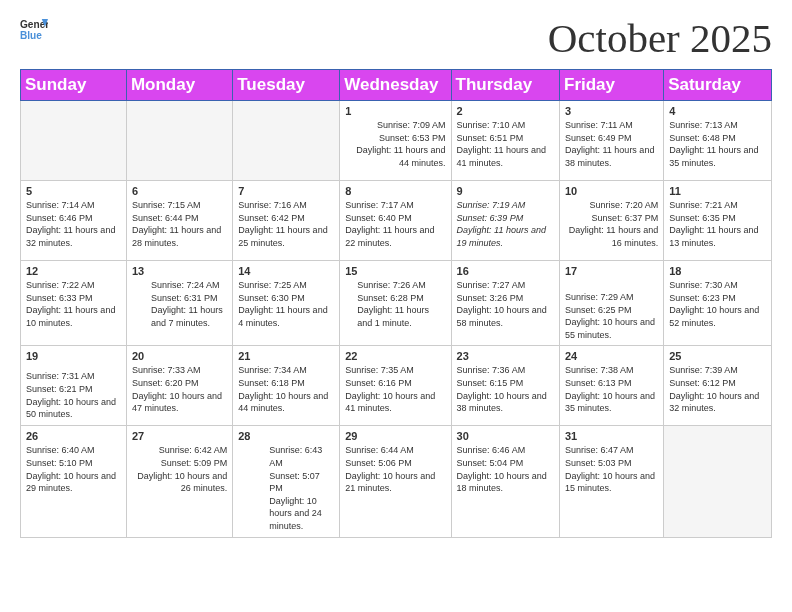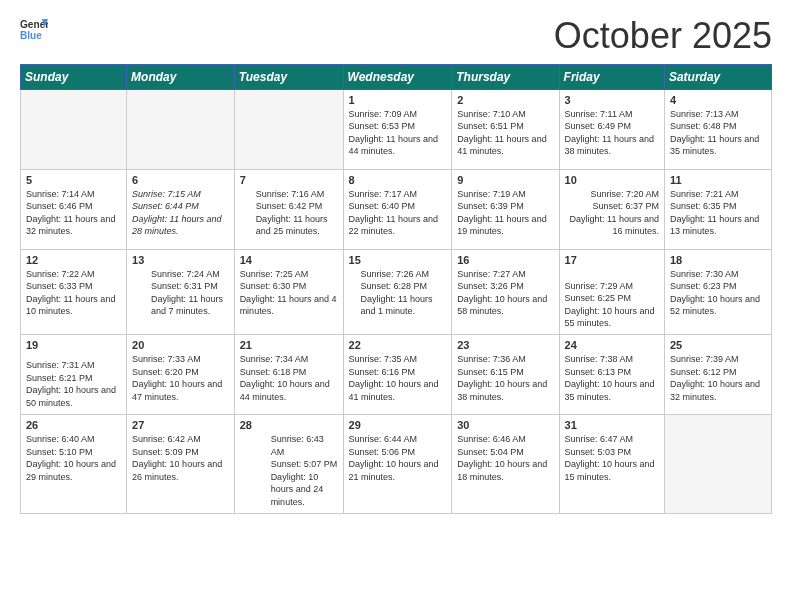--- a/index.html
+++ b/index.html
@@ -28,44 +28,44 @@
       gap: 4px;
     }
     .logo-icon {
       width: 28px;
       height: 28px;
     }
     .title-block {
       text-align: right;
     }
     .main-title {
-      font-size: 36px;
+      font-size: 41px;
       font-weight: normal;
       color: #333;
       line-height: 1.1;
+      font-family: Liberation Serif, serif;
     }
     .subtitle {
       font-size: 13px;
       color: #555;
       margin-top: 2px;
     }
     .calendar {
       width: 100%;
       border-collapse: collapse;
       border: 1px solid #ccc;
     }
     .calendar th {
-      background-color: #0f766e;
+      background-color: #d946ef;
       color: #fff;
-      font-size: 12px;
+      font-size: 17px;
       font-weight: bold;
       padding: 5px 4px;
       text-align: left;
       border: 1px solid #3a62b0;
-      font-style: italic;
     }
     .calendar td {
       border: 1px solid #ccc;
       vertical-align: top;
       padding: 4px 5px;
       width: 113px;
       height: 80px;
       font-size: 9.5px;
       color: #333;
       background: #fff;
@@ -117,21 +117,21 @@
         <th>Saturday</th>
       </tr>
     </thead>
     <tbody id="calendar-body">
     <tr>
           <td class="empty"></td>
           <td class="empty"></td>
           <td class="empty"></td>
           <td>
             <div class="day-number">1</div>
-            <div class="day-info" style="white-space: pre-line;">Sunrise: 7:09 AM
+            <div class="day-info" style="white-space: pre-line; text-align: right;">Sunrise: 7:09 AM
 Sunset: 6:53 PM
 Daylight: 11 hours and 44 minutes.</div>
           </td>
           <td>
             <div class="day-number">2</div>
             <div class="day-info" style="white-space: pre-line;">Sunrise: 7:10 AM
 Sunset: 6:51 PM
 Daylight: 11 hours and 41 minutes.</div>
           </td>
           <td>
@@ -149,39 +149,39 @@
         </tr>
         <tr>
           <td>
             <div class="day-number">5</div>
             <div class="day-info" style="white-space: pre-line;">Sunrise: 7:14 AM
 Sunset: 6:46 PM
 Daylight: 11 hours and 32 minutes.</div>
           </td>
           <td>
             <div class="day-number">6</div>
-            <div class="day-info" style="white-space: pre-line; font-style: italic;">Sunrise: 7:15 AM
+            <div class="day-info" style="white-space: pre-line;">Sunrise: 7:15 AM
 Sunset: 6:44 PM
 Daylight: 11 hours and 28 minutes.</div>
           </td>
           <td>
             <div class="day-number">7</div>
-            <div class="day-info" style="white-space: pre-line; margin-left: 16px;">Sunrise: 7:16 AM
+            <div class="day-info" style="white-space: pre-line;">Sunrise: 7:16 AM
 Sunset: 6:42 PM
 Daylight: 11 hours and 25 minutes.</div>
           </td>
           <td>
             <div class="day-number">8</div>
             <div class="day-info" style="white-space: pre-line;">Sunrise: 7:17 AM
 Sunset: 6:40 PM
 Daylight: 11 hours and 22 minutes.</div>
           </td>
           <td>
             <div class="day-number">9</div>
-            <div class="day-info" style="white-space: pre-line;">Sunrise: 7:19 AM
+            <div class="day-info" style="white-space: pre-line; font-style: italic;">Sunrise: 7:19 AM
 Sunset: 6:39 PM
 Daylight: 11 hours and 19 minutes.</div>
           </td>
           <td>
             <div class="day-number">10</div>
             <div class="day-info" style="white-space: pre-line; text-align: right;">Sunrise: 7:20 AM
 Sunset: 6:37 PM
 Daylight: 11 hours and 16 minutes.</div>
           </td>
           <td>
@@ -281,21 +281,21 @@
         </tr>
         <tr>
           <td>
             <div class="day-number">26</div>
             <div class="day-info" style="white-space: pre-line;">Sunrise: 6:40 AM
 Sunset: 5:10 PM
 Daylight: 10 hours and 29 minutes.</div>
           </td>
           <td>
             <div class="day-number">27</div>
-            <div class="day-info" style="white-space: pre-line;">Sunrise: 6:42 AM
+            <div class="day-info" style="white-space: pre-line; text-align: right;">Sunrise: 6:42 AM
 Sunset: 5:09 PM
 Daylight: 10 hours and 26 minutes.</div>
           </td>
           <td>
             <div class="day-number">28</div>
             <div class="day-info" style="white-space: pre-line; margin-left: 31px;">Sunrise: 6:43 AM
 Sunset: 5:07 PM
 Daylight: 10 hours and 24 minutes.</div>
           </td>
           <td>

